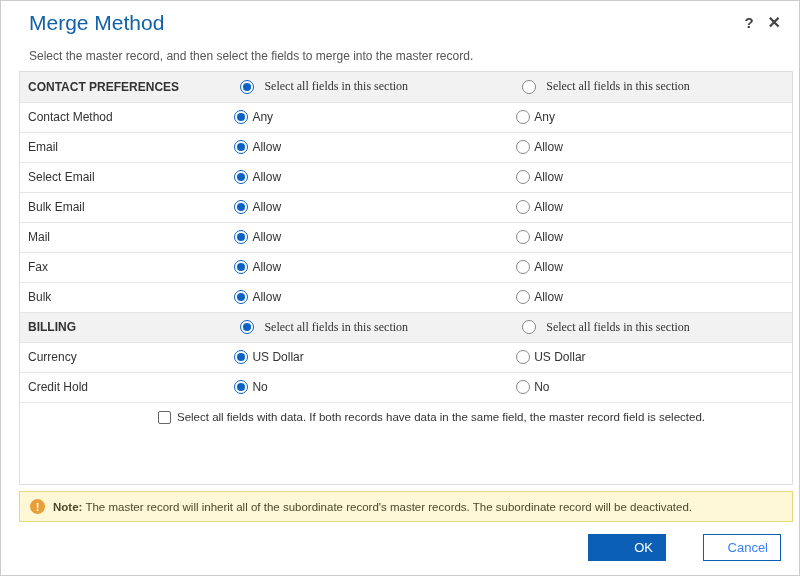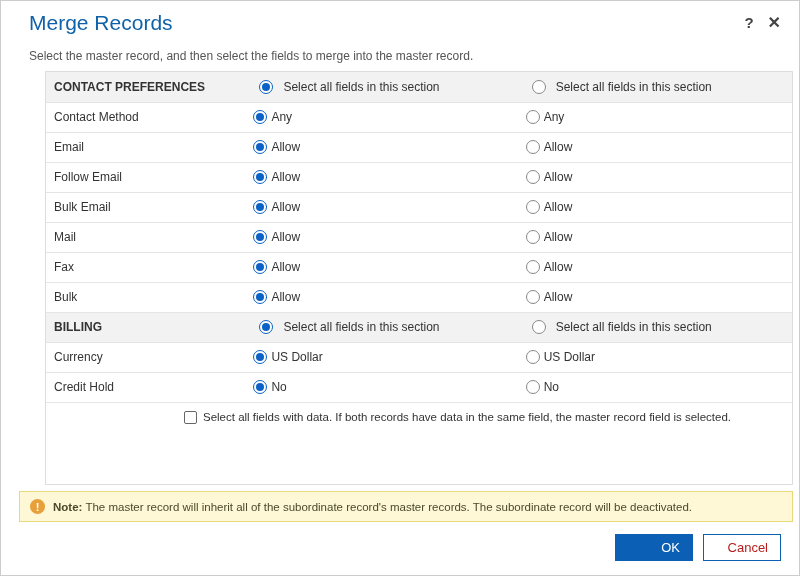--- a/index.html
+++ b/index.html
@@ -51,21 +51,20 @@
     font-size: 16px;
     color: #444;
     cursor: pointer;
     font-weight: bold;
   }
   .content-area {
     flex: 1;
     overflow: hidden;
     padding: 0 6px 0 18px;
     display: flex;
-    margin-left: 26px;
   }
   .scroll-wrap {
     flex: 1;
     border: 1px solid #ddd;
     overflow-y: scroll;
     background: #fff;
   }
   .merge-table {
     width: 100%;
     border-collapse: collapse;
@@ -106,21 +105,21 @@
   .radio.selected {
     border-color: #0b62c4;
   }
   .radio.selected::after {
     content: "";
     width: 8px;
     height: 8px;
     background: #0b62c4;
     border-radius: 50%;
   }
-  .section-row .radio-wrap { font-weight: normal; }
+  .section-row .radio-wrap { font-weight: normal; font-family: Liberation Serif, serif; }
   .section-row .col-master .radio-wrap span,
   .section-row .col-sub .radio-wrap span {
     margin-left: 6px;
   }
   .bottom-options {
     padding: 6px 8px 6px 8px;
   }
   .opt-row {
     display: flex;
     align-items: center;
@@ -194,35 +193,36 @@
     text-align: right;
     cursor: pointer;
   }
   .btn-ok {
     background: #0b5fb4;
     color: #fff;
     border: 1px solid #0b5fb4;
   }
   .btn-cancel {
     background: #fff;
-    color: #b91c1c;
+    color: #3b82f6;
     border: 1px solid #0b5fb4;
+    margin-left: 27px;
   }
   
   .scroll-wrap::-webkit-scrollbar { width: 14px; }
   .scroll-wrap::-webkit-scrollbar-track { background: #f0f0f0; }
   .scroll-wrap::-webkit-scrollbar-thumb { background: #c2c2c2; }
 </style>
 </head>
 <body>
 
 <div class="dialog">
 
   <div class="header">
-    <div class="title">Merge Records</div>
+    <div class="title">Merge Method</div>
     <div class="subtitle">Select the master record, and then select the fields to merge into the master record.</div>
     <div class="header-icons">
       <span class="help-icon">?</span>
       <span class="close-icon">✕</span>
     </div>
   </div>
 
   <div class="content-area">
     <div class="scroll-wrap">
       <table class="merge-table">
@@ -266,21 +266,21 @@
                 </span>
               </td>
               <td class="col-sub">
                 <span class="radio-wrap">
                   <span class="radio"></span>
                   <span>Allow</span>
                 </span>
               </td>
             </tr>
             <tr>
-              <td class="col-label">Follow Email</td>
+              <td class="col-label">Select Email</td>
               <td class="col-master">
                 <span class="radio-wrap">
                   <span class="radio selected"></span>
                   <span>Allow</span>
                 </span>
               </td>
               <td class="col-sub">
                 <span class="radio-wrap">
                   <span class="radio"></span>
                   <span>Allow</span>

